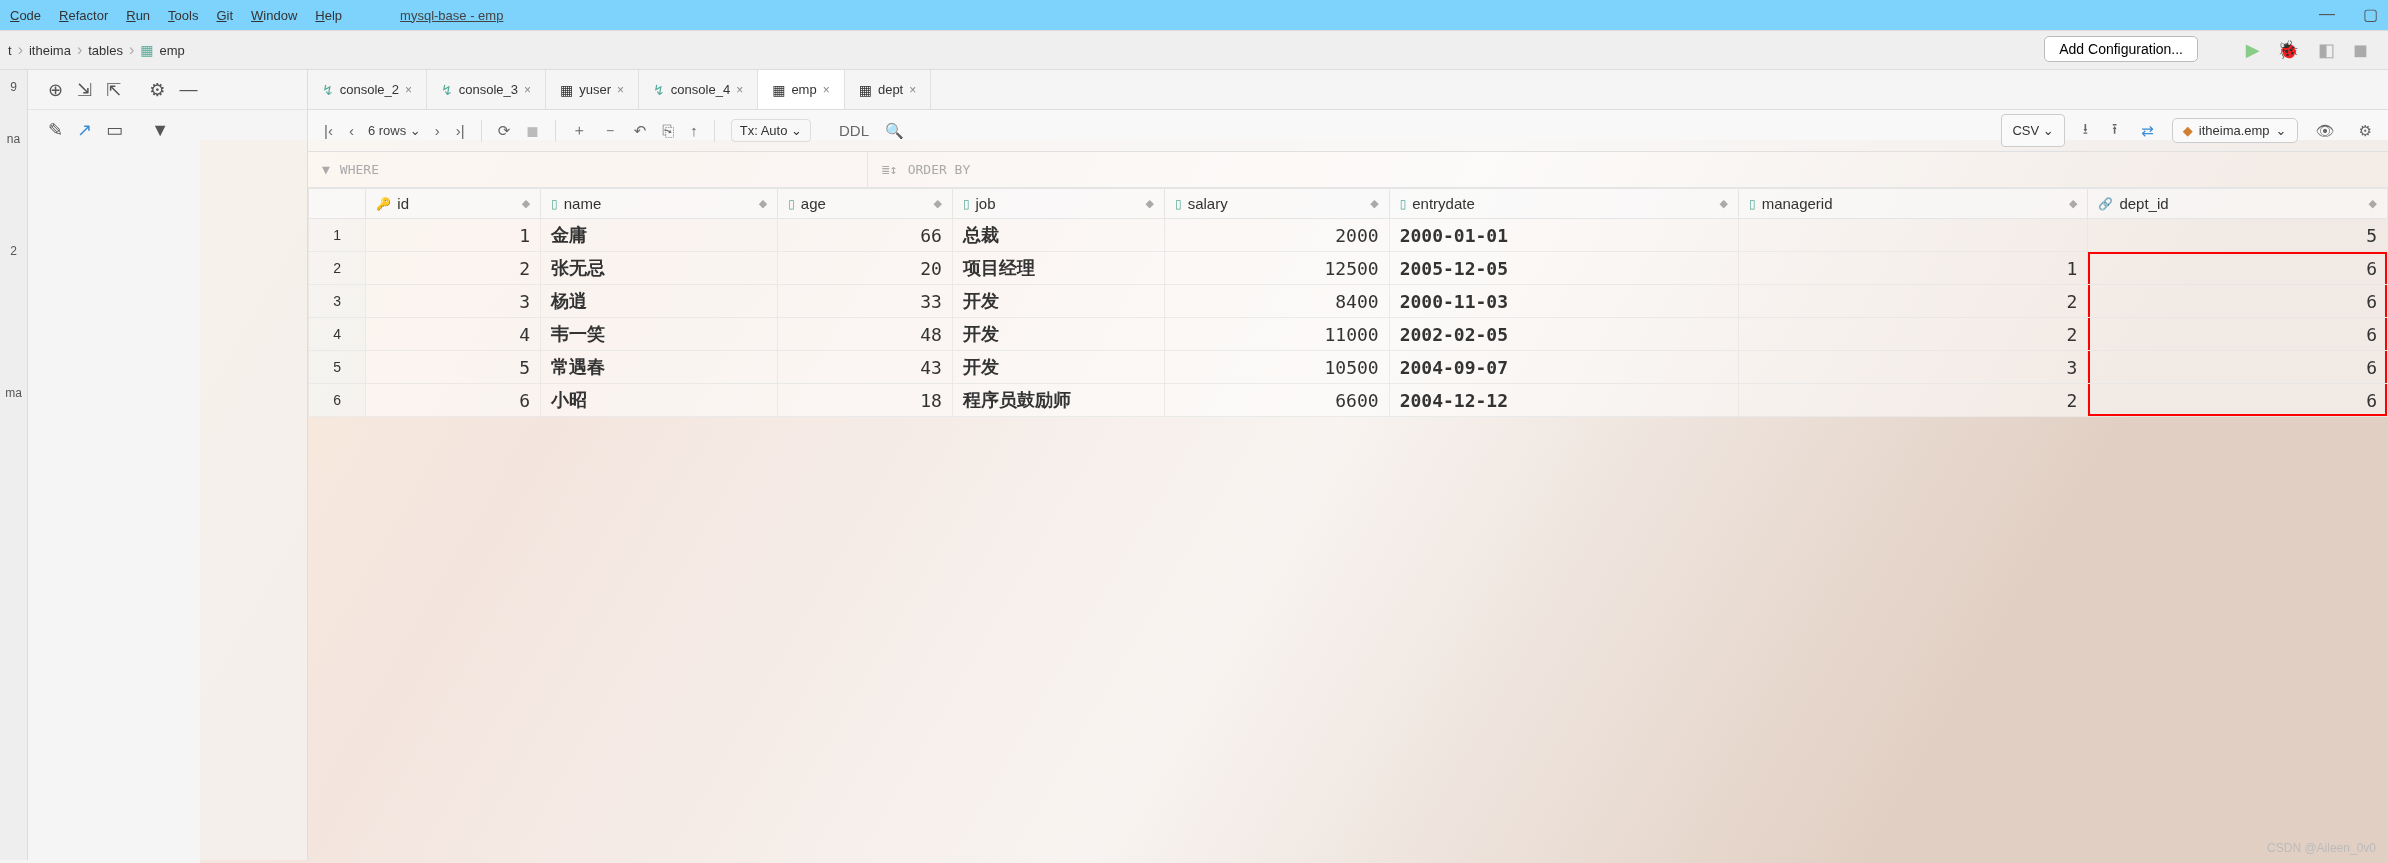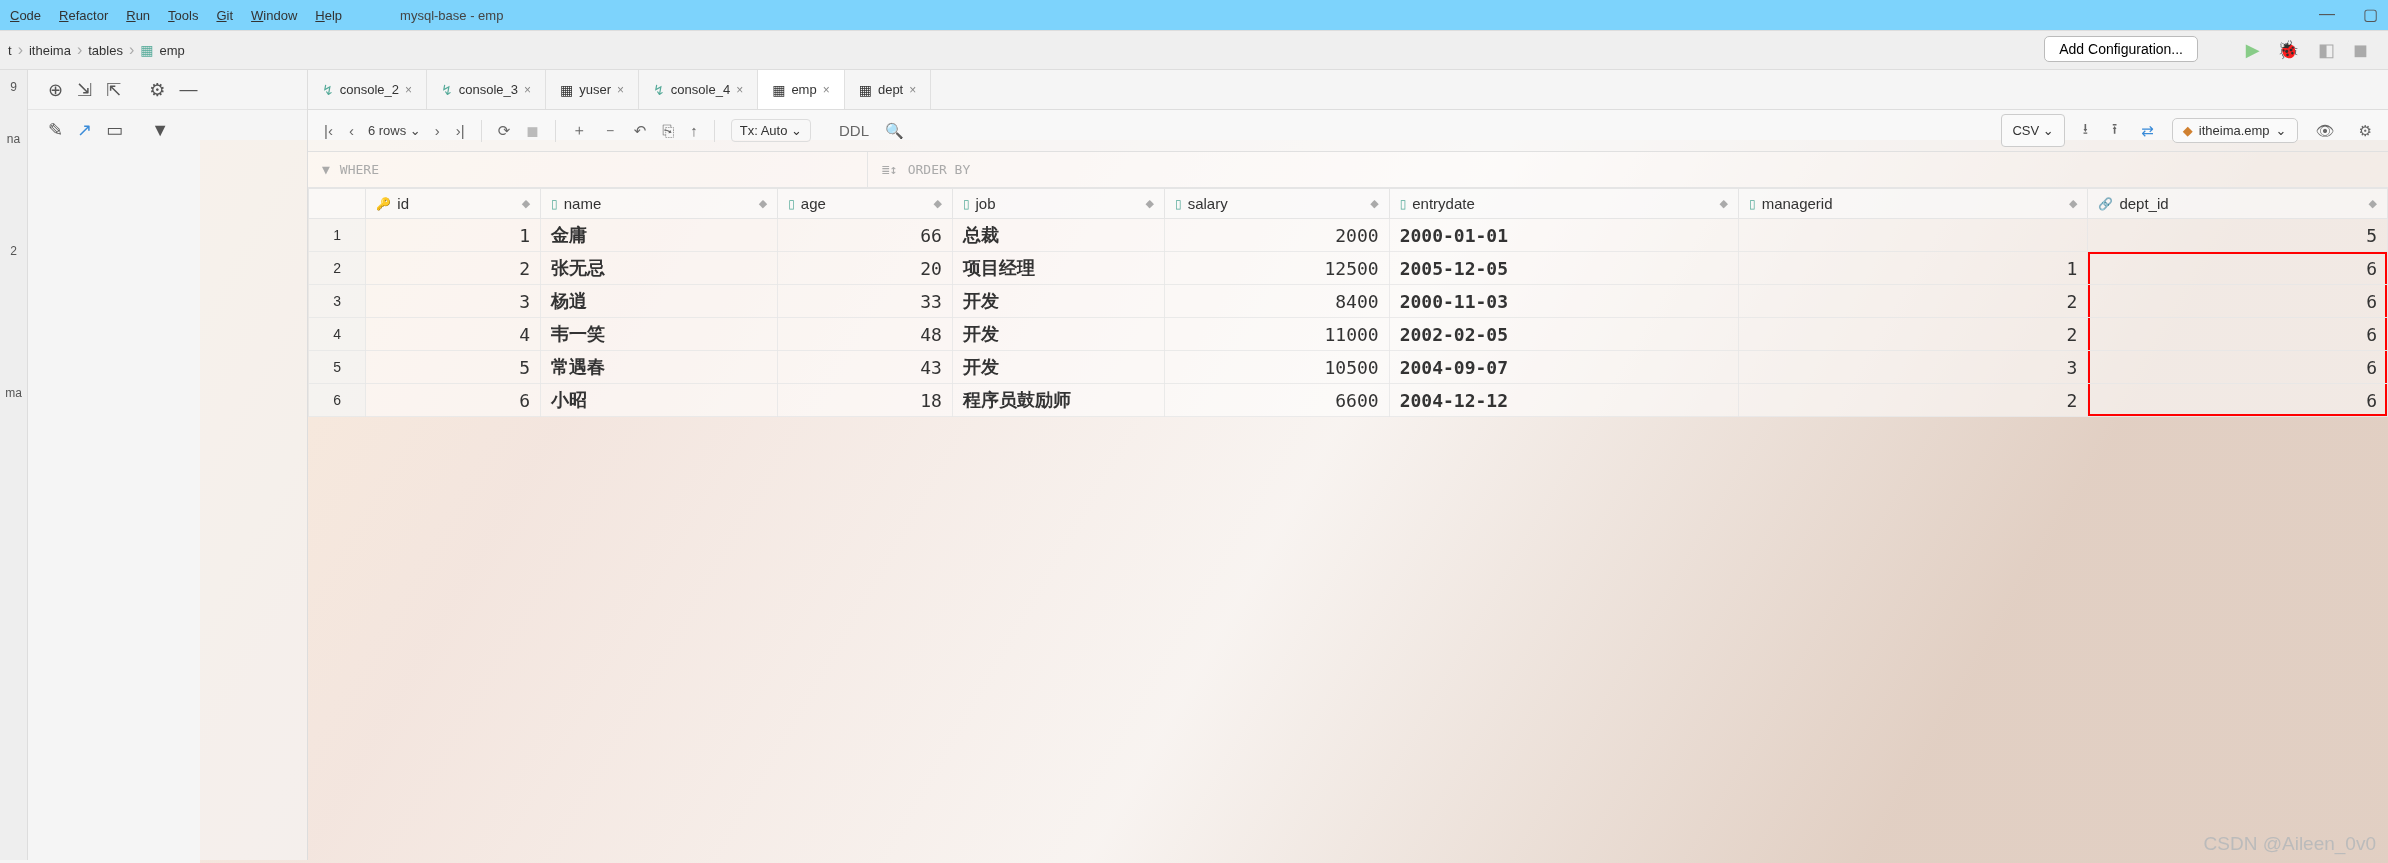--- a/index.html
+++ b/index.html
@@ -1,21 +1,21 @@
 <!DOCTYPE html>
 <html><head>
 <meta charset="utf-8">
 <style>
 * { box-sizing: border-box; margin: 0; padding: 0; }
 body { font-family: "Segoe UI", Arial, sans-serif; font-size: 13px; color: #333; background: #f5f5f5; width: 2388px; height: 863px; overflow: hidden; position: relative; }
 .bg-deco { position: absolute; top: 140px; left: 200px; right: 0; bottom: 0; background: linear-gradient(120deg, rgba(255,220,180,.4) 0%, rgba(240,200,180,.35) 20%, rgba(255,240,230,.3) 50%, rgba(180,120,80,.3) 80%); z-index: 0; }
 .menu-bar { display: flex; align-items: center; height: 30px; background: #7dd3fc; padding: 0 10px; gap: 18px; position: relative; z-index: 5; }
 .menu-bar .mi { cursor: default; }
 .menu-bar .mi u { text-decoration: underline; }
-.win-title { margin-left: 40px; color: #444; }
+.win-title { margin-left: 40px; color: #444; text-decoration: underline; }
 .win-ctrls { position: absolute; right: 10px; top: 5px; display: flex; gap: 28px; color: #555; }
 .win-ctrls span { font-size: 16px; }
 .nav-row { display: flex; align-items: center; height: 40px; background: #efefef; border-top: 1px solid #ddd; border-bottom: 1px solid #ddd; padding: 0 8px; position: relative; z-index: 5; }
 .crumb { display: flex; align-items: center; gap: 6px; color: #333; }
 .crumb .sep { color: #aaa; font-size: 16px; }
 .crumb .ic { font-size: 14px; }
 .add-conf { position: absolute; right: 190px; top: 5px; background: #fff; border: 1px solid #bbb; border-radius: 5px; padding: 4px 14px; font-size: 14px; }
 .run-ic { position: absolute; right: 20px; top: 8px; display: flex; gap: 18px; color: #aaa; }
 .run-ic span { font-size: 18px; }
 .sidebar { position: absolute; left: 0; top: 70px; width: 28px; height: 790px; background: #eee; border-right: 1px solid #ddd; z-index: 6; display: flex; flex-direction: column; align-items: center; gap: 8px; padding-top: 10px; color: #555; }
@@ -50,21 +50,21 @@
 .th-inner .sort { margin-left: auto; color: #aaa; font-size: 11px; }
 .col-ic { color: #5a9; font-size: 12px; }
 .col-ic.key { color: #d9a441; }
 .col-ic.fk { color: #4aa0d9; }
 .ra { text-align: right; }
 .la { text-align: left; font-weight: bold; }
 .null-v { color: #aaa; font-style: italic; }
 .hl-top { box-shadow: inset 2px 2px 0 red, inset -2px 0 0 red; }
 .hl-mid { box-shadow: inset 2px 0 0 red, inset -2px 0 0 red; }
 .hl-bot { box-shadow: inset 2px 0 0 red, inset -2px -2px 0 red; }
-.watermark { position: absolute; right: 12px; bottom: 8px; color: #bbb; font-size: 19px; z-index: 10; }
+.watermark { position: absolute; right: 12px; bottom: 8px; color: #bbb; font-size: 12px; z-index: 10; }
 </style>
 </head>
 <body>
 
 <div class="bg-deco"></div>
 
 <div class="menu-bar">
   <span id="menu-items" style="display: contents;"><span class="mi"><u>C</u>ode</span>  <span class="mi"><u>R</u>efactor</span>  <span class="mi"><u>R</u>un</span>  <span class="mi"><u>T</u>ools</span>  <span class="mi"><u>G</u>it</span>  <span class="mi"><u>W</u>indow</span>  <span class="mi"><u>H</u>elp</span>  </span>
   <span class="win-title">mysql-base - emp</span>
   <div class="win-ctrls">

